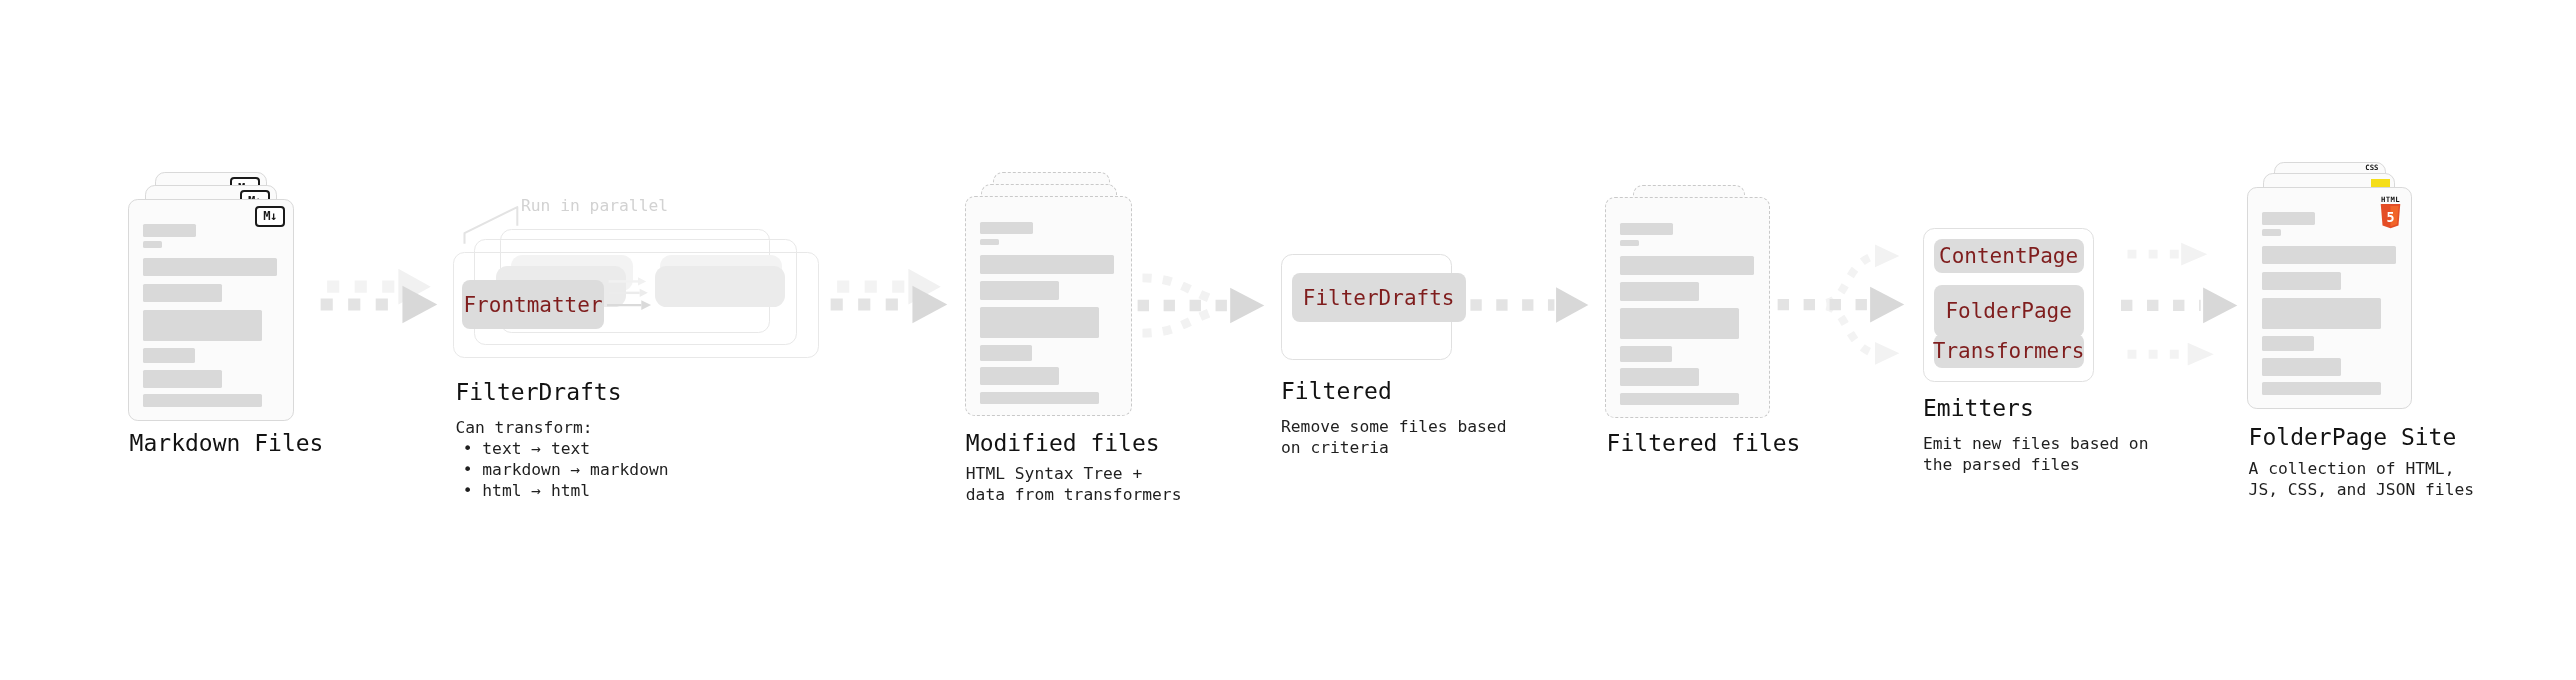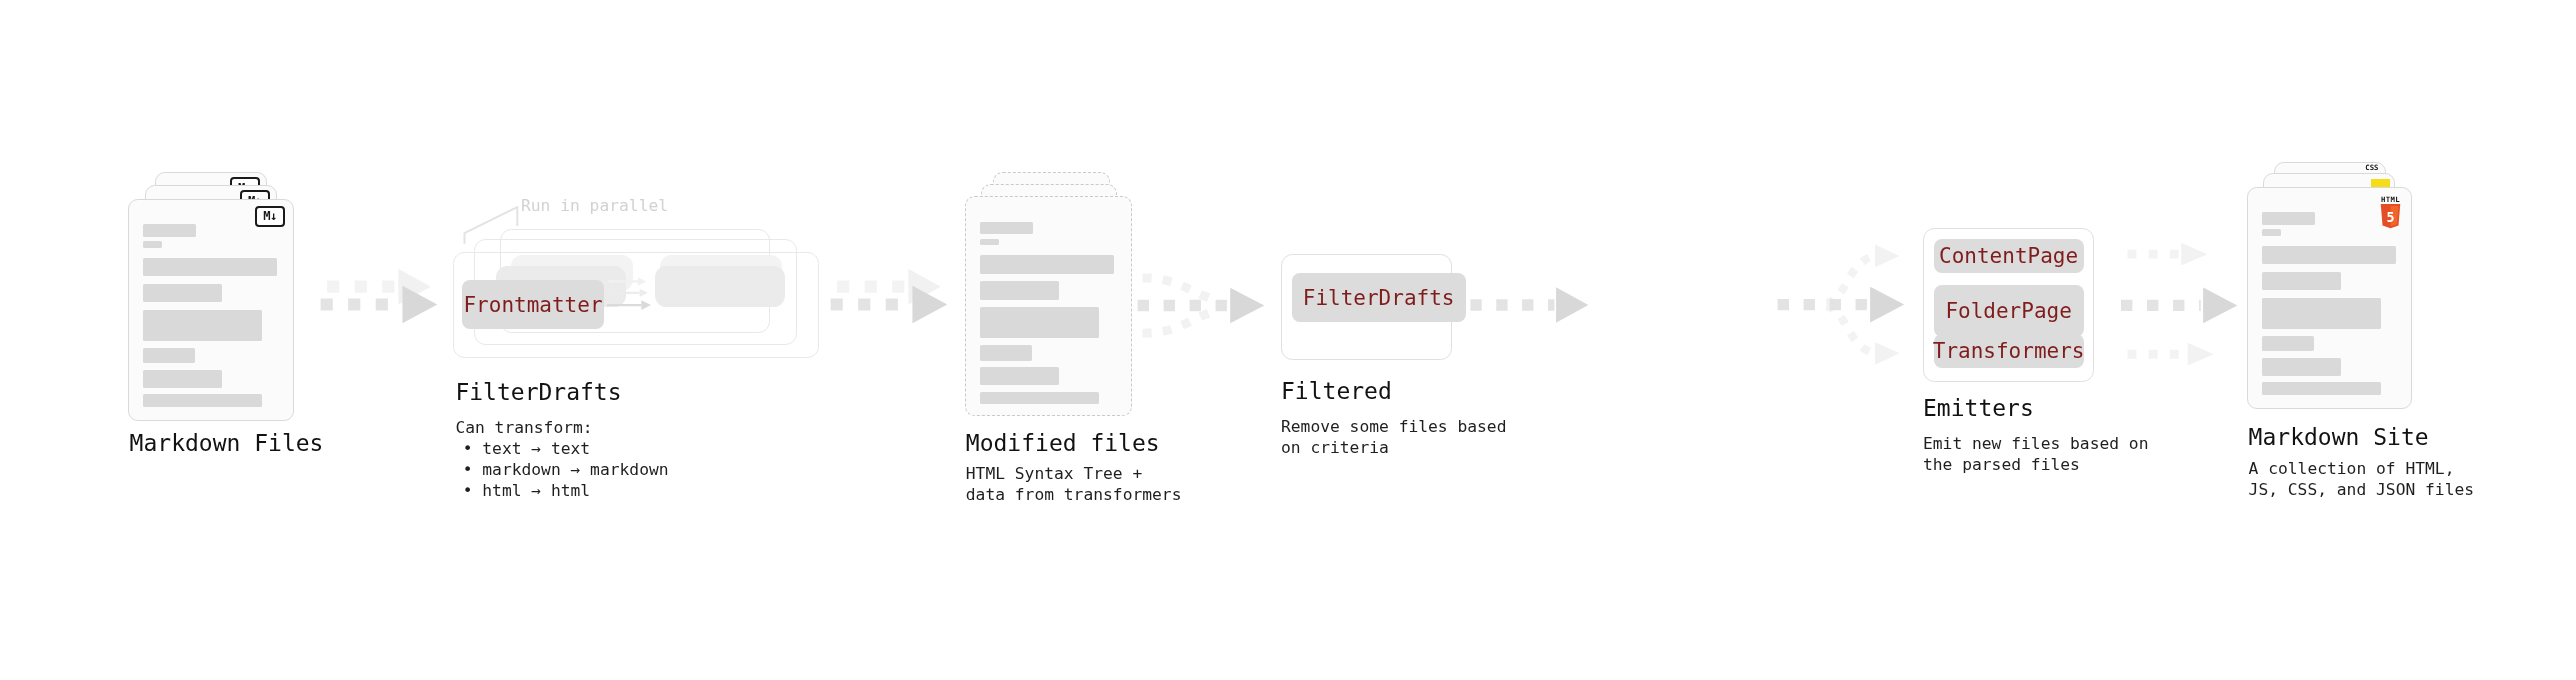--- a/index.html
+++ b/index.html
@@ -160,20 +160,36 @@
       <div class="desc-line">Remove some files based</div>
       <div class="desc-line">on criteria</div>
     </div>
   </div>
 
   <svg class="arrow" style="left:1467px;top:284px" width="128" height="42" viewBox="0 0 158 52">
     <line x1="4" y1="26" x2="108" y2="26" stroke="#e3e3e3" stroke-width="14" stroke-dasharray="14 18"></line>
     <polygon points="110,4 110,48 150,26" fill="#d8d8d8"></polygon>
   </svg>
 
+  <div class="stage dashed" style="left:1605px;top:185px;width:244px;height:293px">
+    <div class="card back" style="left:28.4px;top:0;width:112px;height:187px"></div>
+    <div class="card" style="left:0;top:12.2px;width:165px;height:221px">
+      <div class="card-content">
+        <div class="bar" style="width:53px;height:12.2px;margin-bottom:4.9px"></div>
+        <div class="bar" style="width:18.7px;height:6.5px;margin-bottom:9.8px"></div>
+        <div class="bar" style="width:134px;height:18.7px;margin-bottom:7.3px"></div>
+        <div class="bar" style="width:79px;height:18.7px;margin-bottom:7.3px"></div>
+        <div class="bar" style="width:119px;height:31px;margin-bottom:7.3px"></div>
+        <div class="bar" style="width:52px;height:15.4px;margin-bottom:6.5px"></div>
+        <div class="bar" style="width:79px;height:18px;margin-bottom:6.5px"></div>
+        <div class="bar" style="width:119px;height:12.2px"></div>
+      </div>
+    </div>
+    <h2 class="stage-title" style="left:1.6px;top:245px">Filtered files</h2>
+  </div>
 
   <svg class="arrow" style="left:1776px;top:234px" width="138" height="142" viewBox="0 0 170 175">
     <path d="M62 85 C 88 80, 86 38, 120 27" stroke="#f3f3f3" stroke-width="10" stroke-dasharray="10 13" fill="none"></path>
     <polygon points="122,13 122,41 152,27" fill="#f2f2f2"></polygon>
     <path d="M62 89 C 88 94, 86 136, 120 147" stroke="#f3f3f3" stroke-width="10" stroke-dasharray="10 13" fill="none"></path>
     <polygon points="122,133 122,161 152,147" fill="#f2f2f2"></polygon>
     <line x1="2" y1="87" x2="112" y2="87" stroke="#e3e3e3" stroke-width="14" stroke-dasharray="14 18"></line>
     <polygon points="116,65 116,109 158,87" fill="#d8d8d8"></polygon>
   </svg>
 
@@ -221,21 +237,21 @@
         <div class="bar" style="width:53px;height:12.2px;margin-bottom:4.9px"></div>
         <div class="bar" style="width:18.7px;height:6.5px;margin-bottom:9.8px"></div>
         <div class="bar" style="width:134px;height:18.7px;margin-bottom:7.3px"></div>
         <div class="bar" style="width:79px;height:18.7px;margin-bottom:7.3px"></div>
         <div class="bar" style="width:119px;height:31px;margin-bottom:7.3px"></div>
         <div class="bar" style="width:52px;height:15.4px;margin-bottom:6.5px"></div>
         <div class="bar" style="width:79px;height:18px;margin-bottom:6.5px"></div>
         <div class="bar" style="width:119px;height:12.2px"></div>
       </div>
     </div>
-    <h2 class="stage-title" style="left:1.6px;top:262px">Markdown Site</h2>
+    <h2 class="stage-title" style="left:1.6px;top:262px">FolderPage Site</h2>
     <div class="stage-desc" style="left:1.6px;top:296px">
       <div class="desc-line">A collection of HTML,</div>
       <div class="desc-line">JS, CSS, and JSON files</div>
     </div>
   </div>
 
 </div>
 
 
 </body></html>

